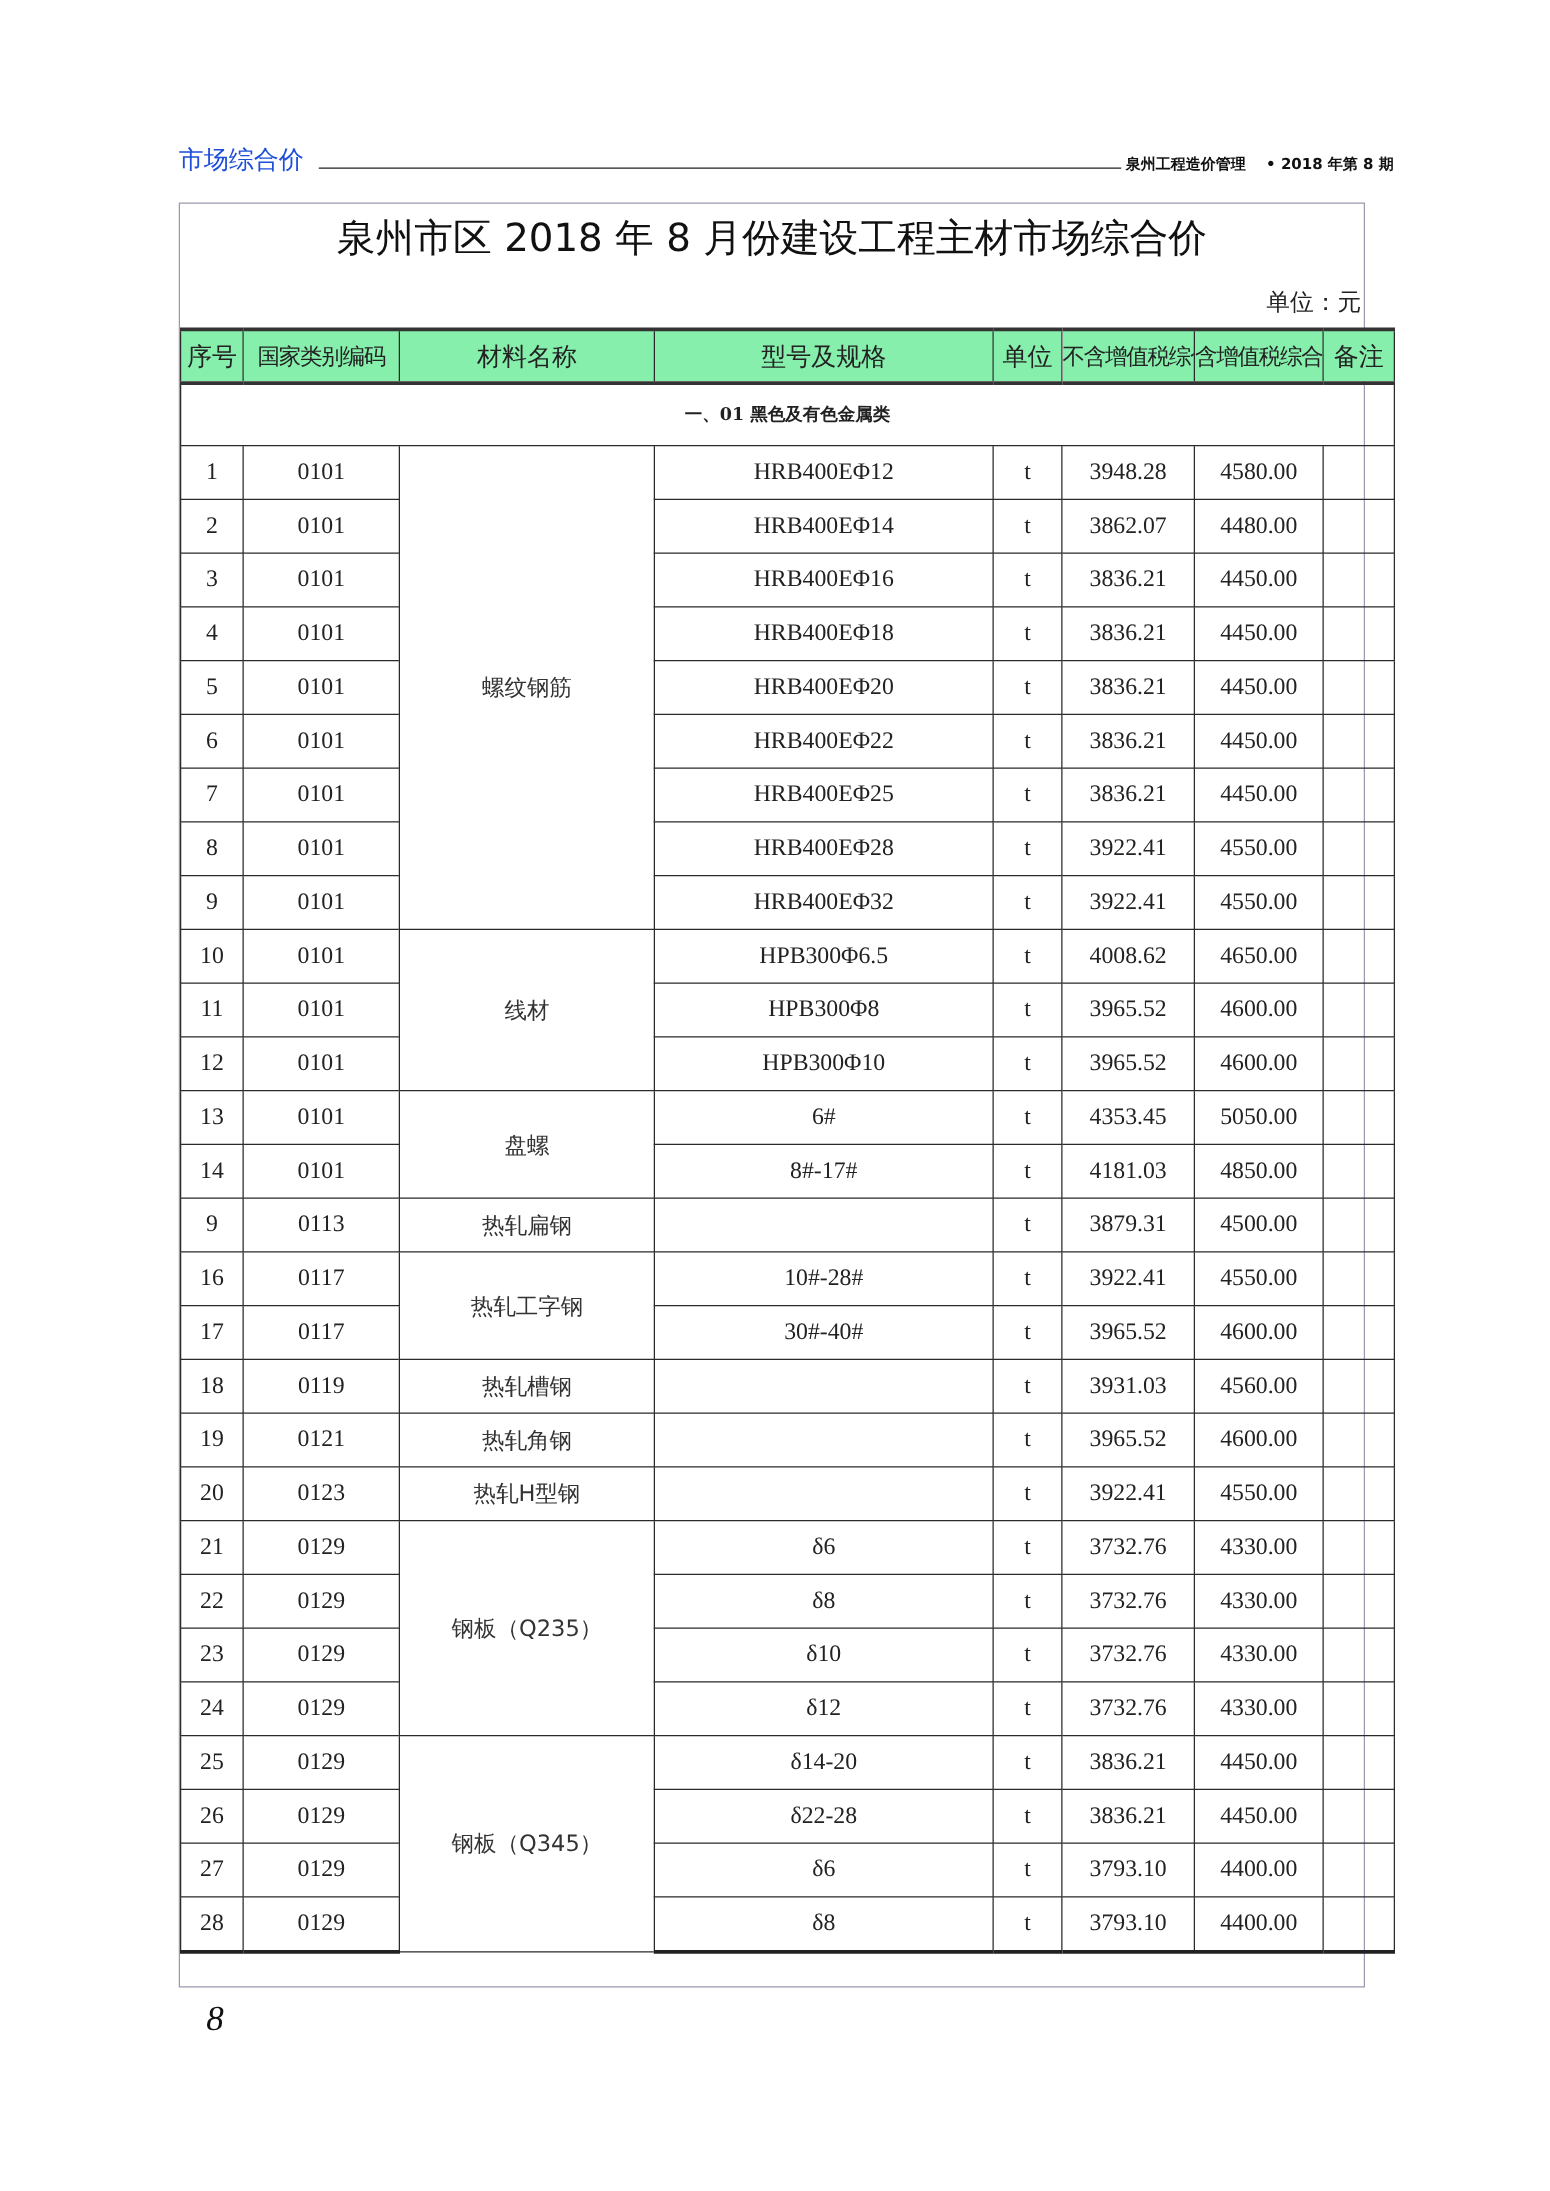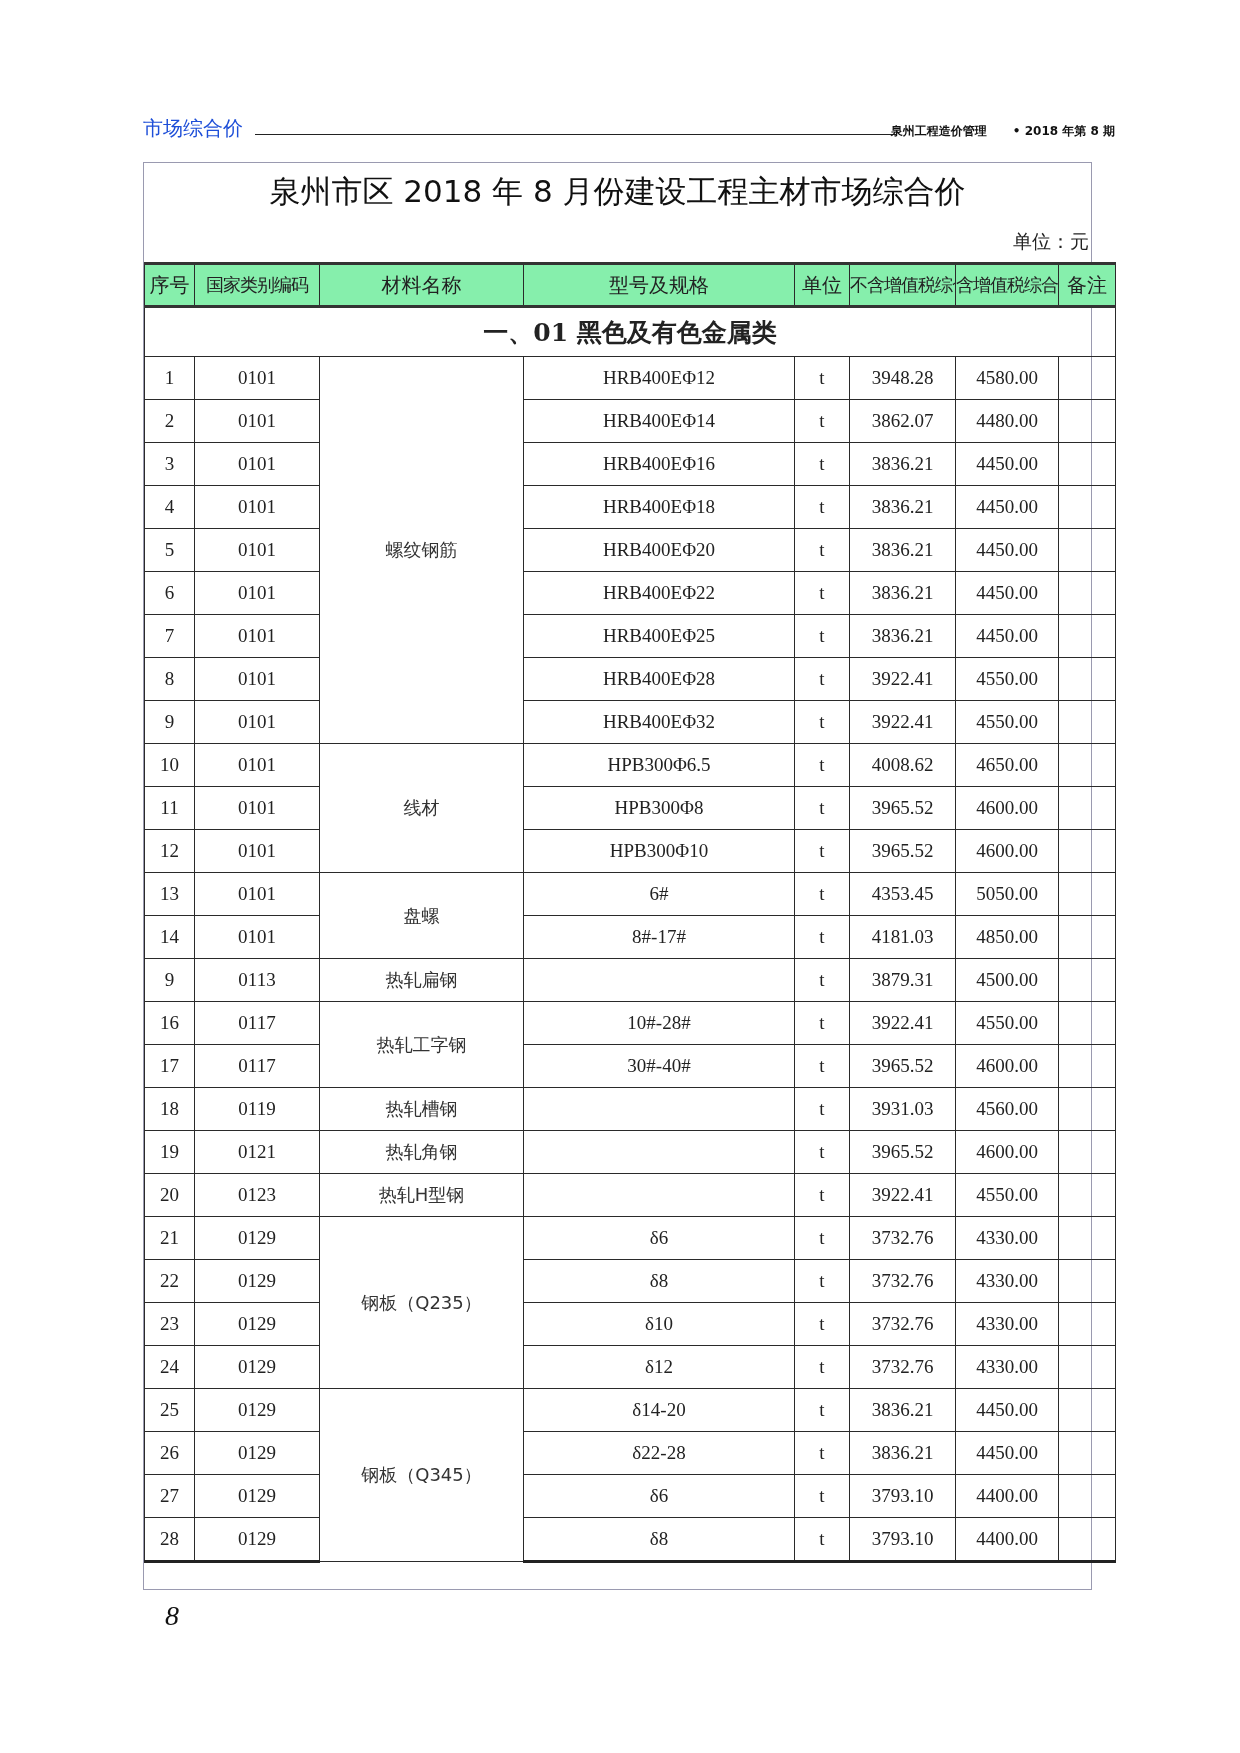--- a/index.html
+++ b/index.html
@@ -5,37 +5,37 @@
   html, body { margin: 0; padding: 0; background: #ffffff; }
   body { width: 1240px; height: 1753px; position: relative; overflow: hidden;
          font-family: "DejaVu Serif", "Liberation Serif", serif; color: #1a1a1a; }
 
   .running-head { position: absolute; left: 143px; top: 118px; width: 972px; height: 24px; }
   .rh-left { position: absolute; left: 0; top: 0; font-family: Liberation Mono, monospace;
              font-size: 20px; line-height: 24px; color: #1d4ed8; }
   .rh-line { position: absolute; left: 112px; right: 218px; top: 16px; border-top: 1.5px solid #222; }
   .rh-right { position: absolute; right: 0; top: 5px; font-family: "DejaVu Sans", sans-serif;
               font-size: 12px; font-weight: bold; color: #111; white-space: nowrap; }
-  .rh-right .pub { margin-right: 22px; }
+  .rh-right .pub { margin-right: 12px; }
 
   .frame { position: absolute; left: 143px; top: 162px; width: 949px; height: 1428px;
            border: 1px solid #9a9ab0; box-sizing: border-box; }
   .title { position: absolute; left: 0; right: 0; top: 8px; text-align: center;
            font-family: "DejaVu Sans", sans-serif; font-size: 31px; line-height: 40px; color: #111; }
   .unit { position: absolute; right: 2px; top: 66px; font-size: 19px; color: #222; }
 
   table.grid { position: absolute; left: 0; top: 99px; width: 971px; border-collapse: collapse;
                table-layout: fixed; }
   table.grid td, table.grid th { border: 1.5px solid #2a2a2a; text-align: center; vertical-align: middle;
                padding: 0; overflow: hidden; white-space: nowrap; }
   table.grid th { background: #86efac; height: 40px; font-weight: normal; font-size: 20px; color: #222;
                border-top: 3px solid #333; border-bottom: 3px solid #333; }
   table.grid th.small { font-size: 18px; letter-spacing: -1px; }
   table.grid th.code { font-size: 18px; letter-spacing: -1px; font-family: Liberation Serif, serif; }
-  tr.section td { height: 48px; font-size: 25px; font-weight: bold; color: #222; margin-left: 12px; }
+  tr.section td { height: 48px; font-size: 14px; font-weight: bold; color: #222; margin-left: 12px; }
   tr.data td { height: 42px; font-family: "Liberation Serif", "DejaVu Serif", serif; font-size: 19px; color: #222; }
   tr.data td.name { font-family: "DejaVu Sans", sans-serif; font-size: 18px; color: #333; }
   tr.data td.remark { border-right: 1.5px solid #2a2a2a; }
   tr.last td { border-bottom: 3px solid #222; }
 
   .page-num { position: absolute; left: 165px; top: 1600px; font-family: "Liberation Serif", serif;
               font-style: italic; font-size: 28px; color: #111; }
 </style>
 </head>
 <body>

